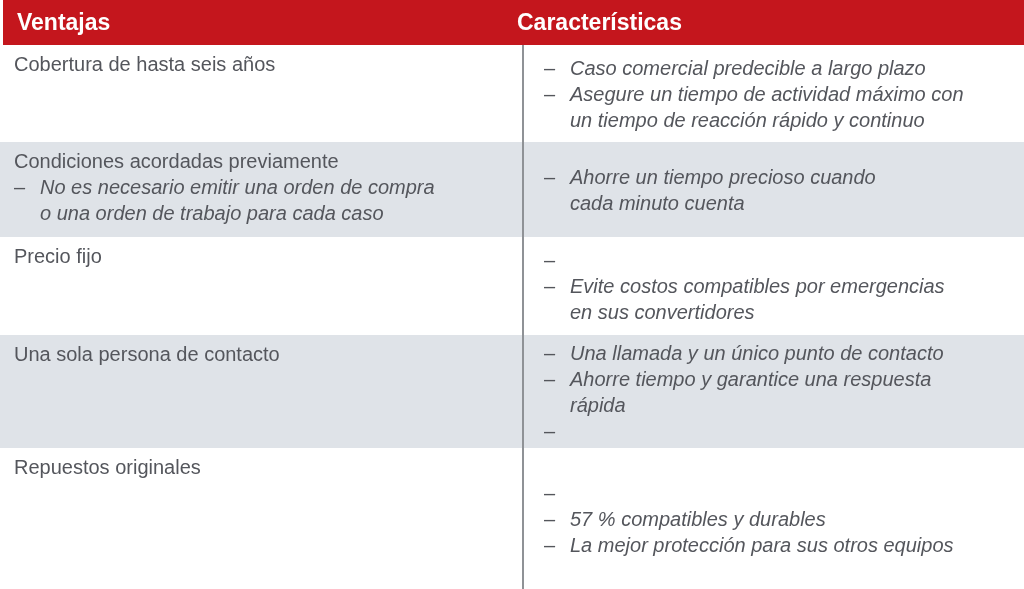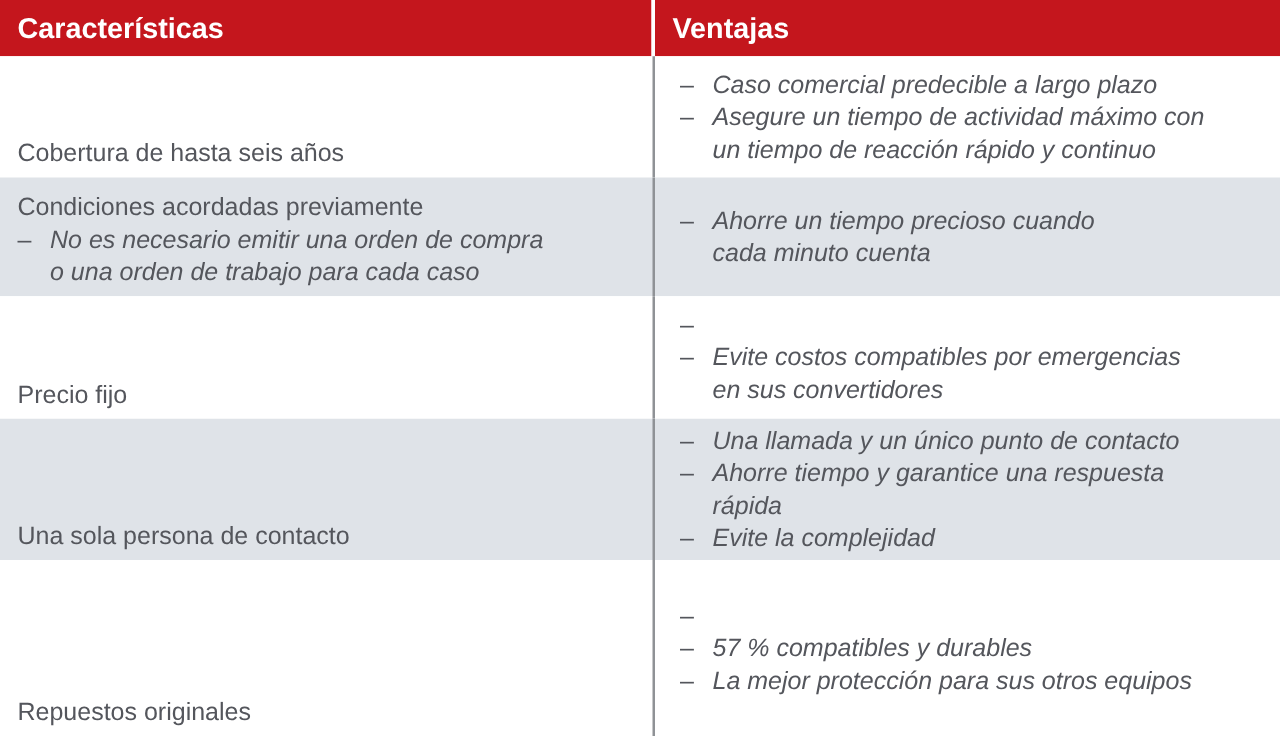--- a/index.html
+++ b/index.html
@@ -24,43 +24,43 @@
     color:var(--header-text);font-weight:bold;font-size:23px;
     display:flex;align-items:center;padding-left:14px;box-sizing:border-box;
   }
   .hcell.left{width:521px;flex:none;}
   .hcell.right{flex:1;border-left:3px solid #fff;}
   
   .row{display:flex;flex:none;background:var(--row-bg);}
   .row.alt{background:var(--row-alt-bg);}
   .r0{height:97px}.r1{height:95px}.r2{height:98px}.r3{height:113px}.r4{height:141px}
   .fcell{
-    width:522px;flex:none;display:flex;align-items:flex-end;
+    width:522px;flex:none;display:flex;align-items:flex-start;
     padding:6px 10px 6px 14px;box-sizing:border-box;
   }
   .bcell{
     flex:1;border-left:2px solid var(--divider);
     display:flex;align-items:center;
     padding:6px 8px 6px 20px;box-sizing:border-box;
   }
   .fcell,.bcell{font-size:20px;line-height:26px;}
   ul.blist{list-style:none;margin:0;padding:0;}
   ul.blist li{display:flex;}
   .dash{width:26px;flex:none;}
   .txt{white-space:pre-line;font-style:italic;}
   .ftitle{white-space:pre-line;}
 </style>
 </head>
 <body>
 
 <div class="table">
 
   <div class="hrow">
+    <div class="hcell right">Ventajas</div>
     <div class="hcell left">Características</div>
-    <div class="hcell right">Ventajas</div>
   </div>
 
   <div class="row r0">
     <div class="fcell">
       <div class="ftitle">Cobertura de hasta seis años</div>
     </div>
     <div class="bcell">
       <ul class="blist">
         <li>
           <span class="dash">–</span>
@@ -127,21 +127,20 @@
           <span class="dash">–</span>
           <span class="txt">Una llamada y un único punto de contacto</span>
         </li>
         <li>
           <span class="dash">–</span>
           <span class="txt">Ahorre tiempo y garantice una respuesta
 rápida</span>
         </li>
         <li>
           <span class="dash">–</span>
-          <span class="txt">Evite la complejidad</span>
         </li>
       </ul>
     </div>
   </div>
 
   <div class="row r4">
     <div class="fcell">
       <div class="ftitle">Repuestos originales</div>
     </div>
     <div class="bcell">

